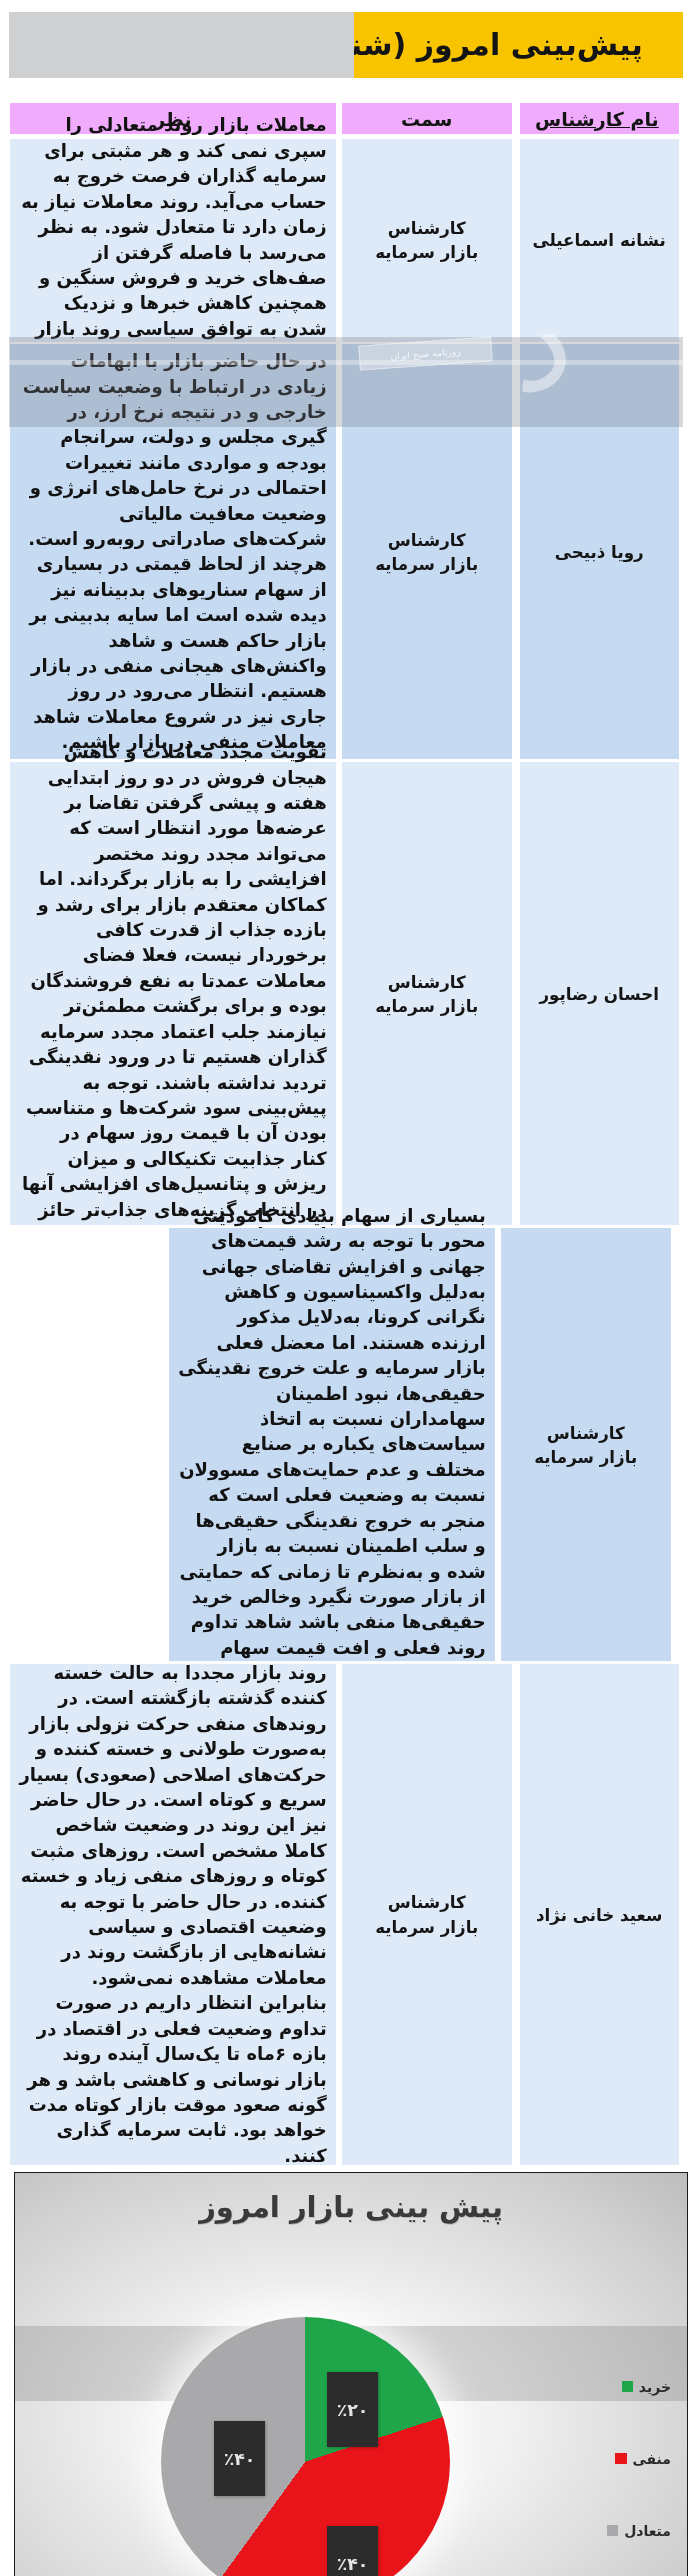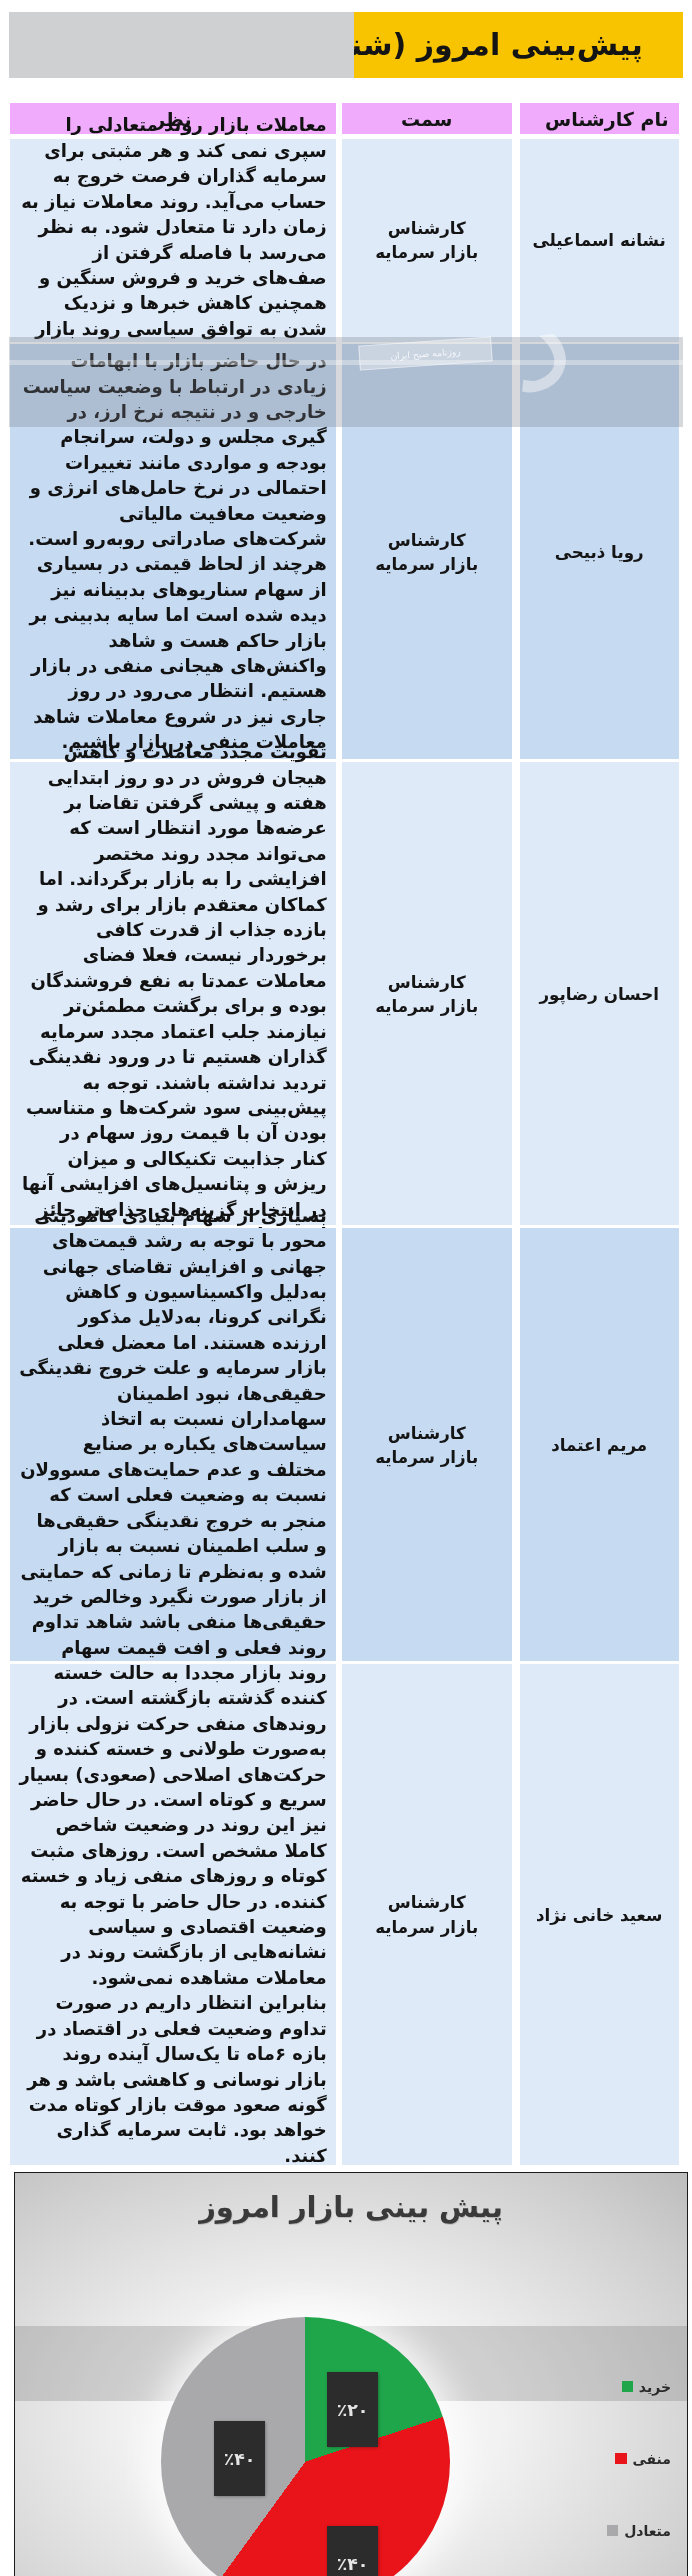--- a/index.html
+++ b/index.html
@@ -38,21 +38,21 @@
   .col-name { width: 159px; }
   .col-role { width: 170px; margin-right: 8px; }
   .col-opinion { width: 326px; margin-right: 5.8px; }
 
   .header-row { height: 31px; margin-bottom: 4.6px; }
   .header-row .cell {
     background: #f0abfc; height: 100%;
     display: flex; align-items: center; justify-content: center;
     font-size: 19px; font-weight: bold; color: #141414;
   }
-  .header-row .col-name { justify-content: flex-start; padding-right: 10px; }
+  .header-row .col-name { justify-content: flex-start; padding-right: 20px; text-decoration: underline; }
 
   .data-row { margin-bottom: 2.9px; }
   .data-row .cell {
     display: flex; align-items: center; justify-content: center;
     text-align: center;
   }
   .data-row.light .cell { background: #dfeaf8; }
   .data-row.dark .cell { background: #c6daf2; }
 
   .name-text { font-size: 16.7px; font-weight: bold; color: #151515; }
@@ -180,23 +180,20 @@
     </div>
     <div class="cell col-role">
       <span class="role-text">کارشناس بازار سرمایه</span>
     </div>
     <div class="cell col-opinion">
       <p class="opinion-text">تقویت مجدد معاملات و کاهش هیجان فروش در دو روز ابتدایی هفته و پیشی گرفتن تقاضا بر عرضه‌ها مورد انتظار است که می‌تواند مجدد روند مختصر افزایشی را به بازار برگرداند. اما کماکان معتقدم بازار برای رشد و بازده جذاب از قدرت کافی برخوردار نیست، فعلا فضای معاملات عمدتا به نفع فروشندگان بوده و برای برگشت مطمئن‌تر نیازمند جلب اعتماد مجدد سرمایه گذاران هستیم تا در ورود نقدینگی تردید نداشته باشند. توجه به پیش‌بینی سود شرکت‌ها و متناسب بودن آن با قیمت روز سهام در کنار جذابیت تکنیکالی و میزان ریزش و پتانسیل‌های افزایشی آنها در انتخاب گزینه‌های جذاب‌تر حائز اهمیت است.</p>
     </div>
   </div>
 
   <div class="row data-row dark r4">
-    <div class="cell col-name">
-      <span class="name-text">مریم اعتماد</span>
-    </div>
     <div class="cell col-role">
       <span class="role-text">کارشناس بازار سرمایه</span>
     </div>
     <div class="cell col-opinion">
       <p class="opinion-text">بسیاری از سهام بنیادی کامودیتی محور با توجه به رشد قیمت‌های جهانی و افزایش تقاضای جهانی به‌دلیل واکسیناسیون و کاهش نگرانی کرونا، به‌دلایل مذکور ارزنده هستند. اما معضل فعلی بازار سرمایه و علت خروج نقدینگی حقیقی‌ها، نبود اطمینان سهامداران نسبت به اتخاذ سیاست‌های یکباره بر صنایع مختلف و عدم حمایت‌های مسوولان نسبت به وضعیت فعلی است که منجر به خروج نقدینگی حقیقی‌ها و سلب اطمینان نسبت به بازار شده و به‌نظرم تا زمانی که حمایتی از بازار صورت نگیرد وخالص خرید حقیقی‌ها منفی باشد شاهد تداوم روند فعلی و افت قیمت سهام خواهیم بود.</p>
     </div>
   </div>
 
   <div class="row data-row light r5">
     <div class="cell col-name">

